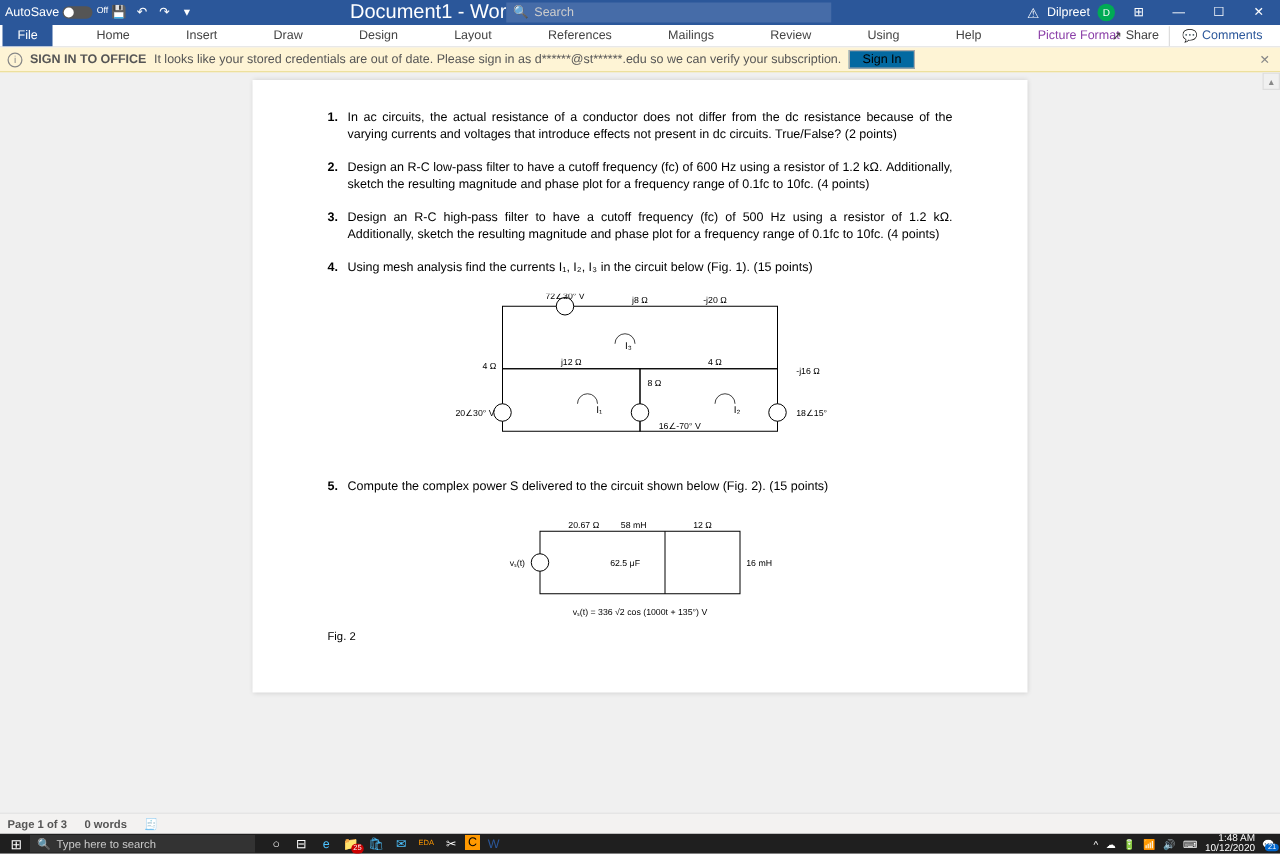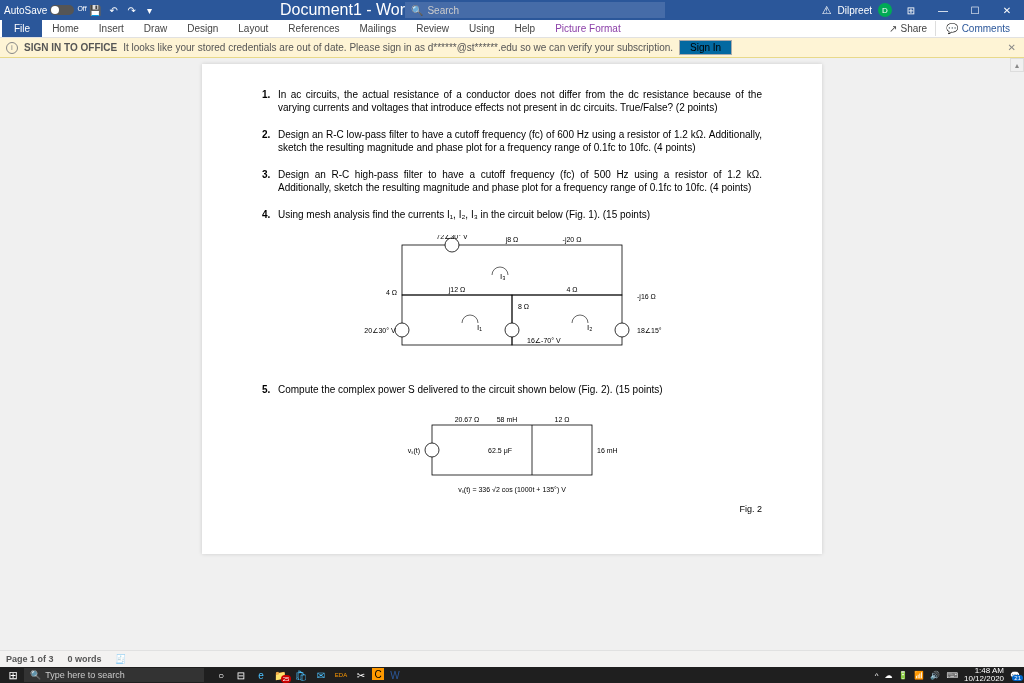--- a/index.html
+++ b/index.html
@@ -12,21 +12,21 @@
 .autosave-toggle::after { content: ''; position: absolute; width: 8px; height: 8px; background: #fff; border-radius: 50%; left: 1px; top: 1px; }
 .qat-btn { width: 18px; height: 16px; display: flex; align-items: center; justify-content: center; cursor: pointer; }
 .doc-title { position: absolute; left: 280px; color: #fff; font-size: 16px; }
 .search-box { position: absolute; left: 405px; width: 260px; height: 16px; background: #466ca8; border: none; display: flex; align-items: center; padding: 0 6px; color: #ccc; font-size: 10px; gap: 4px; }
 .user-area { position: absolute; right: 4px; display: flex; align-items: center; gap: 6px; }
 .user-badge { width: 14px; height: 14px; border-radius: 50%; background: #0a5; color: #fff; font-size: 8px; display: flex; align-items: center; justify-content: center; }
 .win-btn { width: 26px; height: 20px; display: flex; align-items: center; justify-content: center; font-size: 10px; }
 .warn-icon { font-size: 11px; }
 
 
-.ribbon-tabs { height: 18px; background: #fff; border-bottom: 1px solid #e1e1e1; display: flex; align-items: center; font-size: 10px; padding: 0 2px; position: relative; }
+.ribbon-tabs { height: 18px; background: #fff; border-bottom: 1px solid #e1e1e1; display: flex; align-items: center; font-size: 10px; padding: 0 2px; position: relative; gap: 25px; }
 .ribbon-tab { padding: 3px 10px; cursor: pointer; color: #444; }
 .ribbon-tab.active { color: #8b3fa8; }
 .ribbon-tab.file { background: #2b579a; color: #fff; padding: 3px 12px; }
 .share-cmt { position: absolute; right: 6px; display: flex; gap: 2px; }
 .share-btn, .cmt-btn { padding: 2px 8px; font-size: 10px; color: #444; display: flex; align-items: center; gap: 3px; cursor: pointer; }
 .share-btn { border-right: 1px solid #ddd; }
 .cmt-btn { color: #2b579a; }
 
 
 .info-bar { height: 20px; background: #fef4d5; border-bottom: 1px solid #e8d98a; display: flex; align-items: center; font-size: 10px; padding: 0 6px; gap: 6px; color: #555; position: relative; }
@@ -35,21 +35,21 @@
 .close-x { position: absolute; right: 8px; cursor: pointer; color: #888; }
 
 
 .doc-area { position: absolute; top: 58px; bottom: 33px; left: 0; right: 0; background: #f0f0f0; overflow: hidden; }
 .doc-scroll { position: absolute; right: 0; top: 0; bottom: 0; width: 14px; background: #f0f0f0; }
 .doc-scroll-up { width: 14px; height: 14px; background: #f0f0f0; display: flex; align-items: center; justify-content: center; font-size: 8px; color: #888; border: 1px solid #ddd; }
 .page { width: 620px; margin: 6px auto 0; background: #fff; box-shadow: 0 0 4px rgba(0,0,0,0.15); padding: 24px 60px 30px; font-family: 'Times New Roman', serif; font-size: 10px; line-height: 1.3; color: #000; }
 .q-item { margin-bottom: 14px; display: flex; }
 .q-num { width: 16px; flex-shrink: 0; font-weight: bold; }
 .q-text { flex: 1; text-align: justify; }
-.fig-box { margin: 8px auto; text-align: right; }
+.fig-box { margin: 8px auto; text-align: left; }
 .fig-svg { display: block; margin: 0 auto; }
 .fig-label { font-size: 9px; margin-top: 4px; }
 
 
 .status-bar { position: absolute; bottom: 16px; left: 0; right: 0; height: 17px; background: #f3f2f1; border-top: 1px solid #e1e1e1; display: flex; align-items: center; font-size: 9px; color: #555; padding: 0 6px; }
 .status-left { display: flex; gap: 14px; align-items: center; font-weight: bold; }
 .status-right { position: absolute; right: 6px; display: flex; align-items: center; gap: 8px; }
 .view-btn { width: 18px; height: 14px; display: flex; align-items: center; justify-content: center; border: 1px solid transparent; cursor: pointer; }
 .zoom-slider { width: 60px; height: 2px; background: #aaa; position: relative; }
 .zoom-slider::after { content: ''; position: absolute; width: 4px; height: 8px; background: #666; left: 50%; top: -3px; }

